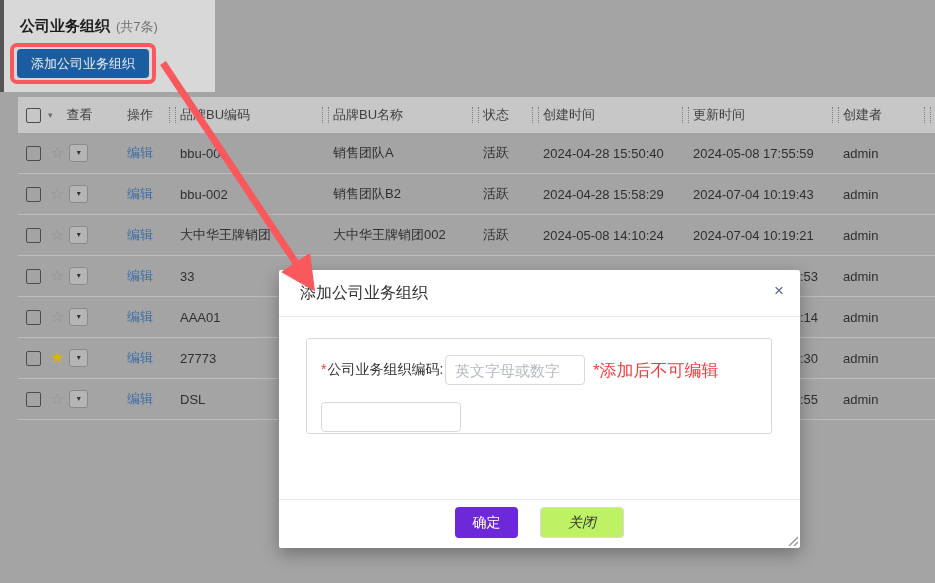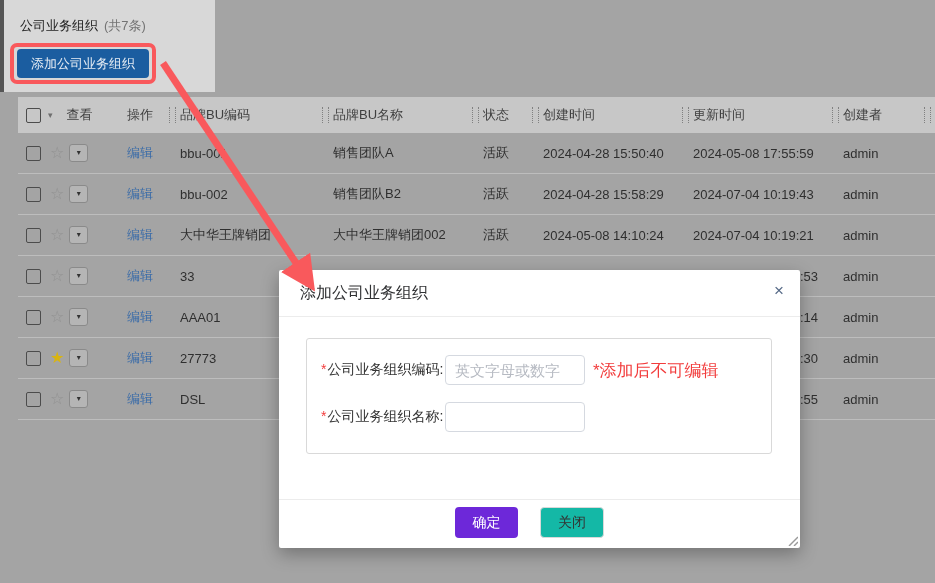--- a/index.html
+++ b/index.html
@@ -8,21 +8,21 @@
     font-family:"Liberation Sans","DejaVu Sans",sans-serif;
     background:#a4a4a4;
   }
   .stage{position:absolute;inset:0;width:935px;height:583px;}
 
   
   .bright-patch{position:absolute;left:4px;top:0;width:211px;height:92px;background:#d8d8d8;}
   .edge-strip{position:absolute;left:0;top:0;width:4px;height:92px;background:#555;}
 
   .page-title-row{position:absolute;left:20px;top:17px;display:flex;align-items:baseline;gap:6px;z-index:3;}
-  .page-title{font-size:13px;font-weight:normal;color:#1c1c1c;}
+  .page-title{font-size:15px;font-weight:bold;color:#1c1c1c;}
   .page-count{font-size:13px;color:#737373;}
 
   .add-btn{
     position:absolute;left:17px;top:49px;width:132px;height:29px;z-index:3;
     background:#1b5da0;color:#e7edf4;font-size:13px;border:none;border-radius:4px;
     display:flex;align-items:center;justify-content:center;cursor:pointer;
   }
 
   
   .hl-box{
@@ -59,35 +59,35 @@
   .frag-offset{padding-left:107px;}
 
   
   .modal{
     position:absolute;left:279px;top:270px;width:521px;height:278px;z-index:40;
     background:#ffffff;border-radius:2px;box-shadow:0 6px 18px rgba(0,0,0,.3);
   }
   .modal-header{position:absolute;left:0;top:0;right:0;height:46px;border-bottom:1px solid #ececec;}
   .modal-title{position:absolute;left:21px;top:13px;font-size:16px;color:#303133;}
   .modal-close{position:absolute;right:16px;top:12px;font-size:17px;color:#55master;color:#566a87;cursor:pointer;line-height:1;}
-  .fieldset{position:absolute;left:27px;top:68px;width:466px;height:116px;border:1px solid #d9d9d9;border-radius:3px;box-sizing:border-box;}
+  .fieldset{position:absolute;left:27px;top:68px;width:466px;height:96px;border:1px solid #d9d9d9;border-radius:3px;box-sizing:border-box;}
   .frow{position:absolute;left:14px;display:flex;align-items:center;}
   .frow1{top:16px;}
   .frow2{top:63px;}
   .flabel{font-size:14px;color:#333;width:124px;}
   .req{color:#f23c3c;margin-right:1px;}
   .finput{width:140px;height:30px;box-sizing:border-box;border:1px solid #d5d9e0;border-radius:4px;
     font-size:15px;padding:0 9px;color:#333;outline:none;font-family:inherit;}
   .finput::placeholder{color:#b6bac2;}
   .fnote{font-size:17px;color:#f23c3c;margin-left:8px;white-space:nowrap;}
   .modal-footer{position:absolute;left:0;right:0;bottom:0;height:48px;border-top:1px solid #ececec;}
   .btn{position:absolute;top:7px;height:31px;border-radius:4px;font-size:14px;cursor:pointer;
     display:flex;align-items:center;justify-content:center;font-family:inherit;}
   .btn-confirm{left:176px;width:63px;background:#6d28d9;color:#fff;border:none;}
-  .btn-close{left:261px;width:64px;background:#14b8a6;color:#333;border:1px solid #d9d9d9;box-sizing:border-box;}
+  .btn-close{left:261px;width:84px;background:#bef264;color:#333;border:1px solid #d9d9d9;box-sizing:border-box;font-style:italic;}
   .resize-handle{position:absolute;right:2px;bottom:2px;width:12px;height:12px;cursor:nwse-resize;}
 </style>
 </head>
 <body>
 
 <div class="stage">
 
   <div class="bright-patch"></div>
   <div class="edge-strip"></div>
 
@@ -351,21 +351,20 @@
       <span class="modal-title">添加公司业务组织</span>
       <span class="modal-close">×</span>
     </div>
     <div class="fieldset">
       <div class="frow frow1">
         <span class="flabel"><span class="req">*</span><span>公司业务组织编码:</span></span>
         <input class="finput" placeholder="英文字母或数字" style="">
         <span class="fnote">*添加后不可编辑</span>
       </div>
       <div class="frow frow2">
-        <span class="flabel"><span class="req">*</span><span>公司业务组织名称:</span></span>
         <input class="finput" style="">
       </div>
     </div>
     <div class="modal-footer">
       <button class="btn btn-confirm">确定</button>
       <button class="btn btn-close">关闭</button>
     </div>
     <svg class="resize-handle" viewBox="0 0 12 12">
       <line x1="3" y1="12" x2="12" y2="3" stroke="#9a9a9a" stroke-width="1.4"></line>
       <line x1="8" y1="12" x2="12" y2="8" stroke="#9a9a9a" stroke-width="1.4"></line>

